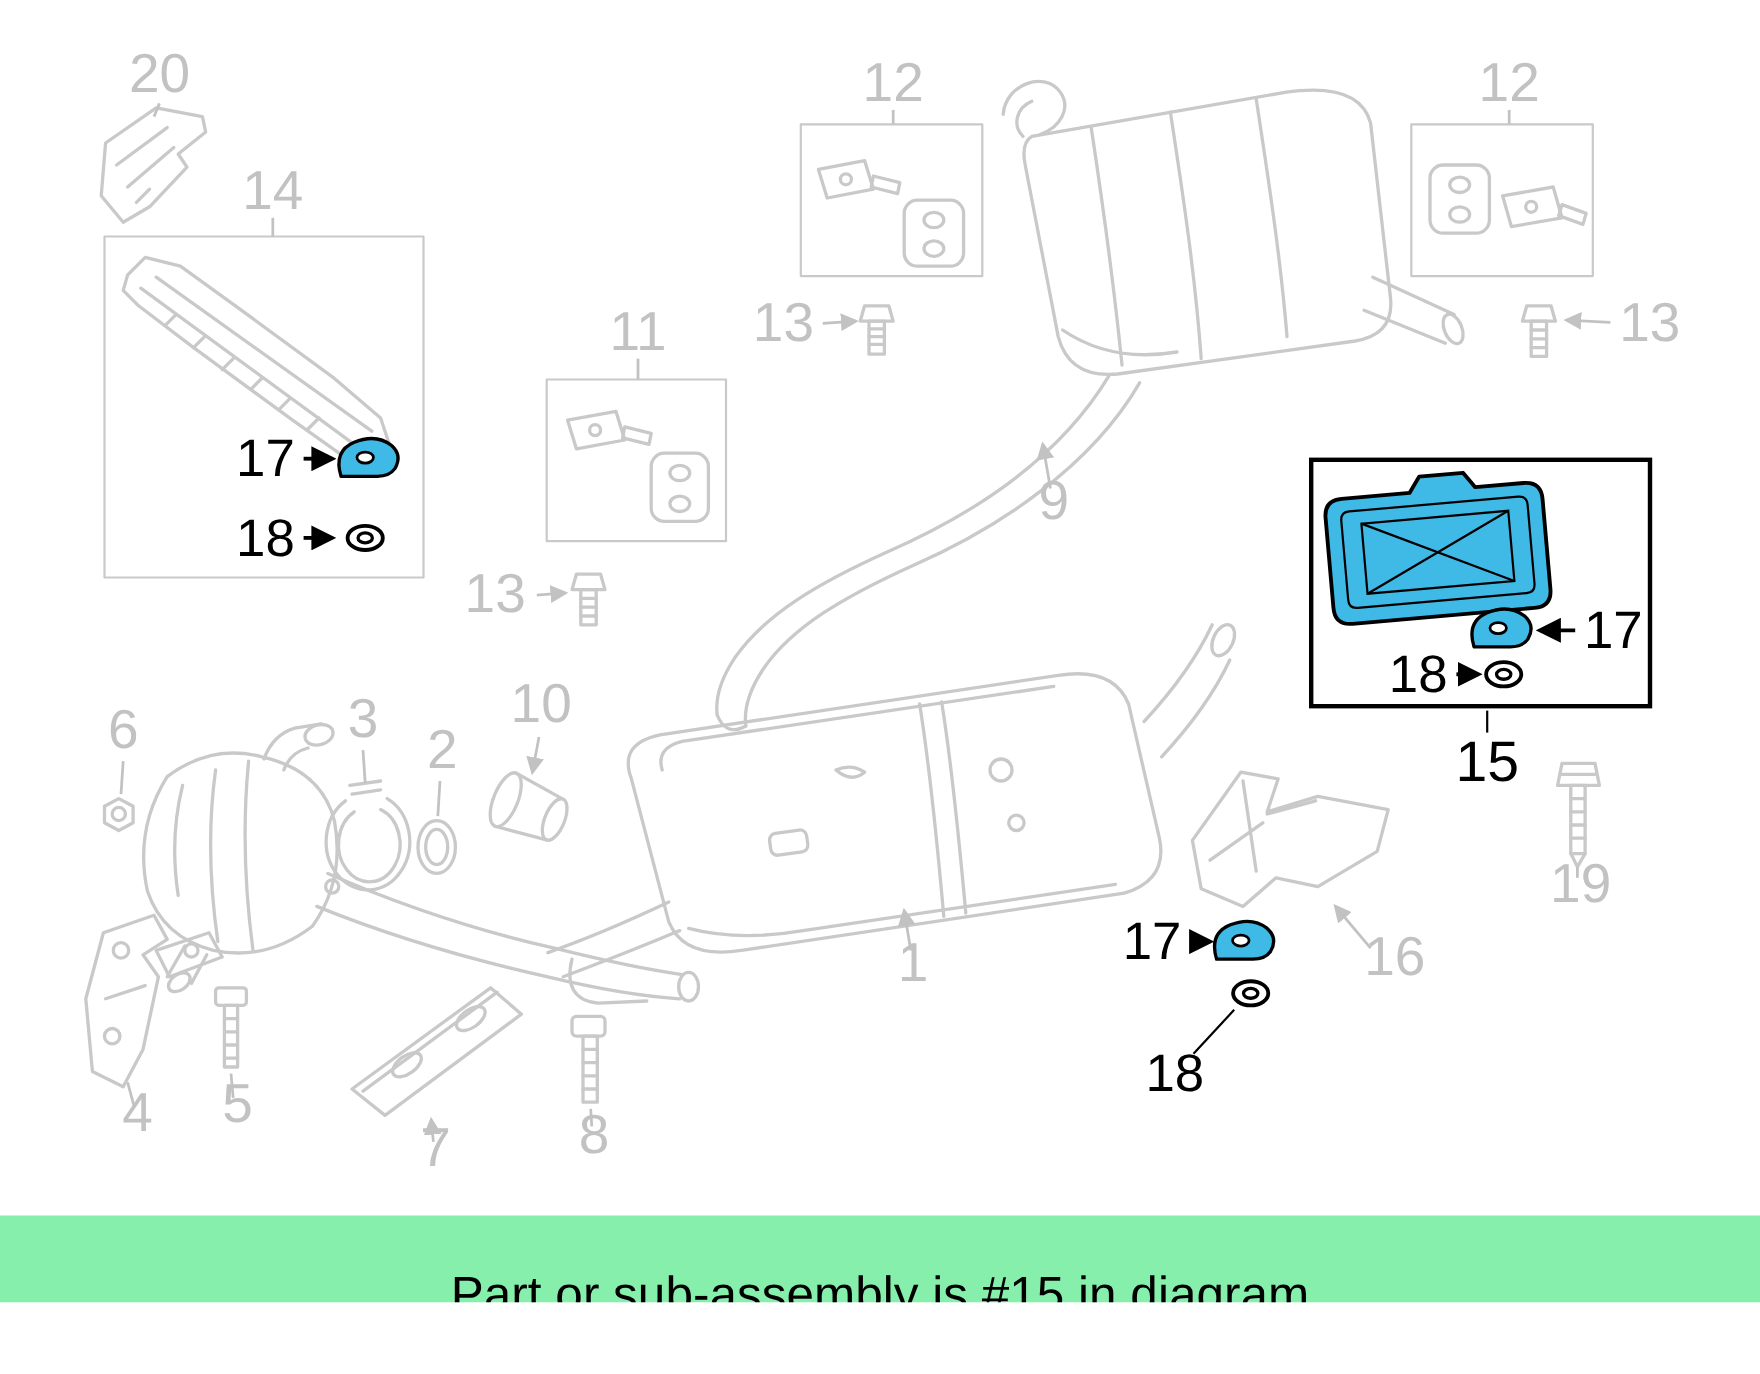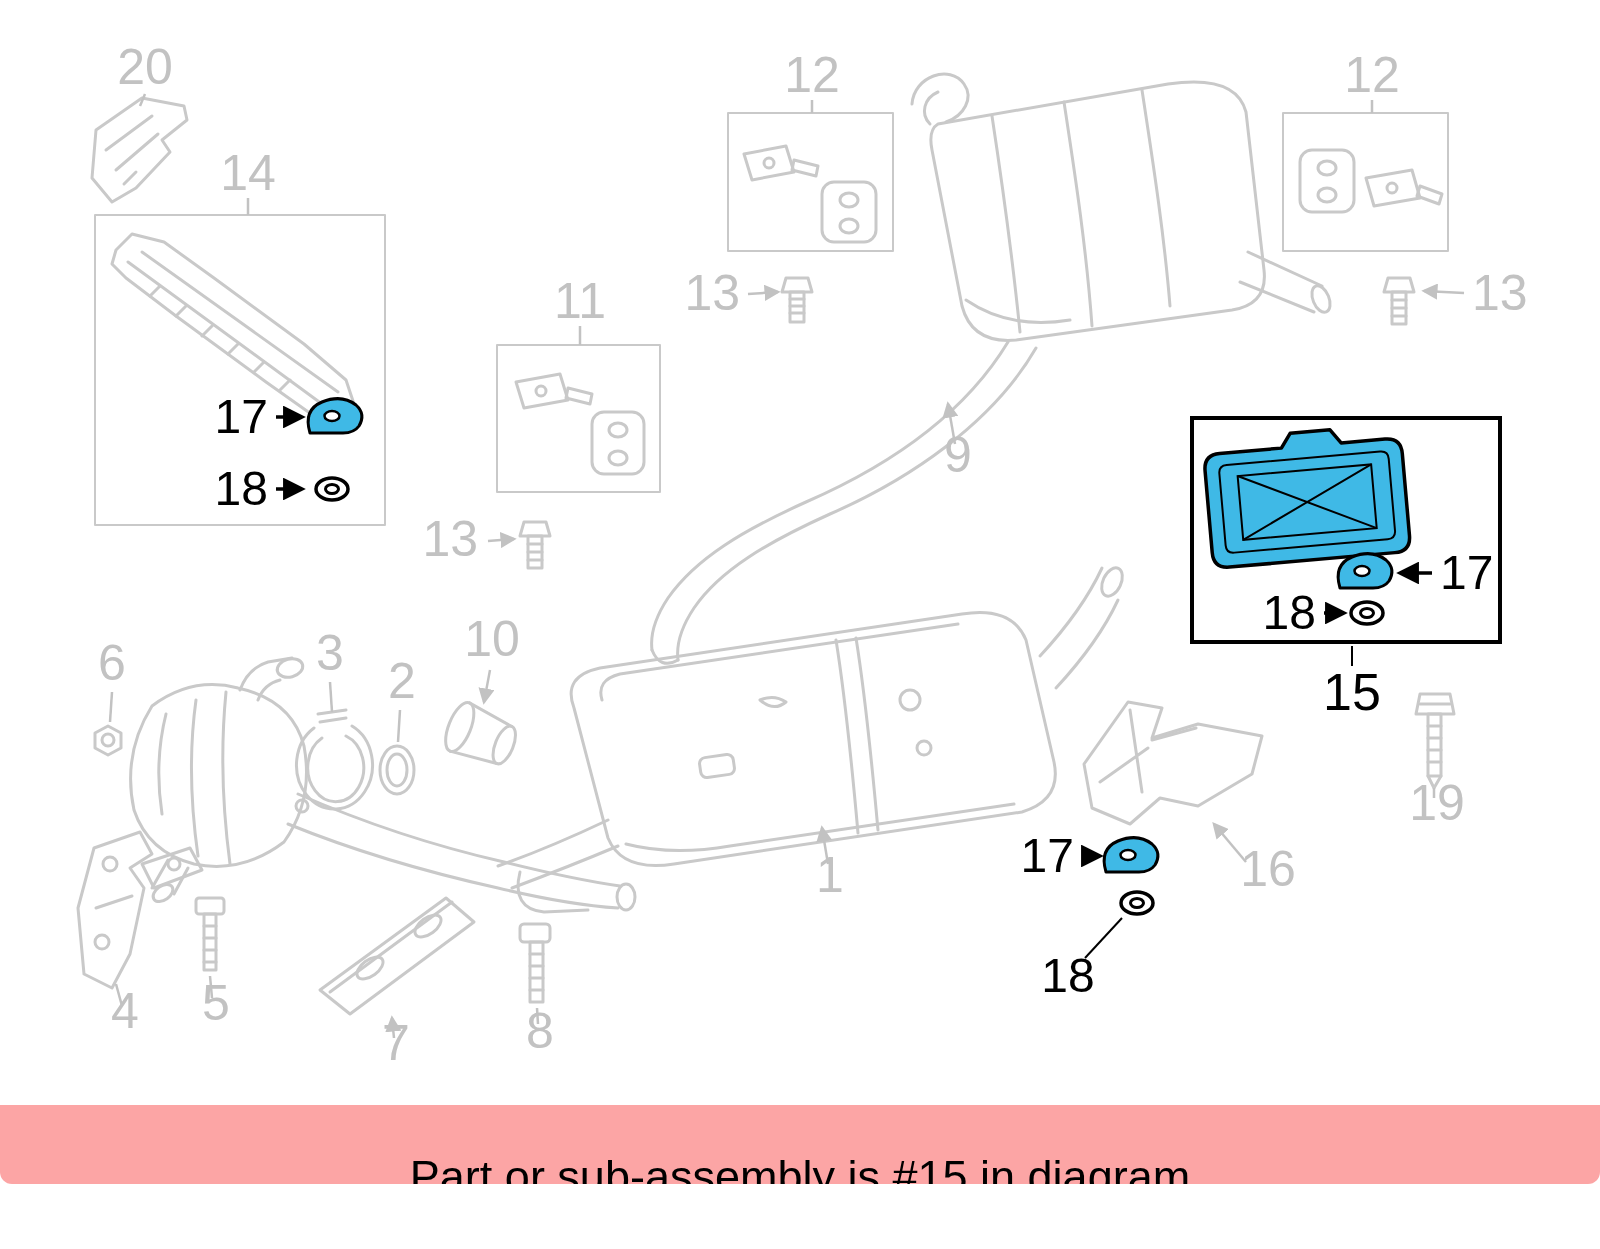--- a/index.html
+++ b/index.html
@@ -1,29 +1,29 @@
 <!DOCTYPE html>
 <html><head>
 <meta charset="utf-8">
 <style>
   html,body{margin:0;padding:0;background:#fff;}
   .page{position:relative;width:1600px;height:1184px;background:#fff;overflow:hidden;
-        font-family:"Liberation Sans","DejaVu Sans",sans-serif;border-radius:12px;}
+        font-family:"Liberation Sans","DejaVu Sans",sans-serif;}
   svg{display:block;}
   svg text{font-family:"Liberation Sans","DejaVu Sans",sans-serif;}
   .gl{fill:#c2c2c2;font-size:50px;}
   .bl{fill:#000;font-size:48px;}
   .bl15{font-size:52px;}
   .la{stroke:#c9c9c9;fill:none;stroke-width:3;stroke-linecap:round;stroke-linejoin:round;}
   .la *{stroke:#c9c9c9;fill:none;}
   .ld{stroke:#c2c2c2;stroke-width:2.5;fill:none;}
   .bld{stroke:#000;stroke-width:3.5;fill:none;}
   .bthin{stroke:#000;stroke-width:2;fill:none;}
   .hibox{fill:#fff;stroke:#000;stroke-width:4;}
-  .banner{position:absolute;left:0;top:1105px;width:1600px;height:144px;background:#fca5a5;
+  .banner{position:absolute;left:0;top:1105px;width:1600px;height:144px;background:#86efac;
           display:flex;flex-direction:column;align-items:center;justify-content:center;
           font-size:45px;line-height:1.3;color:#000;}
 </style>
 </head>
 <body>
 
 <div class="page">
 
 <svg width="1600" height="1105" viewBox="0 0 1600 1105">
   <defs>

